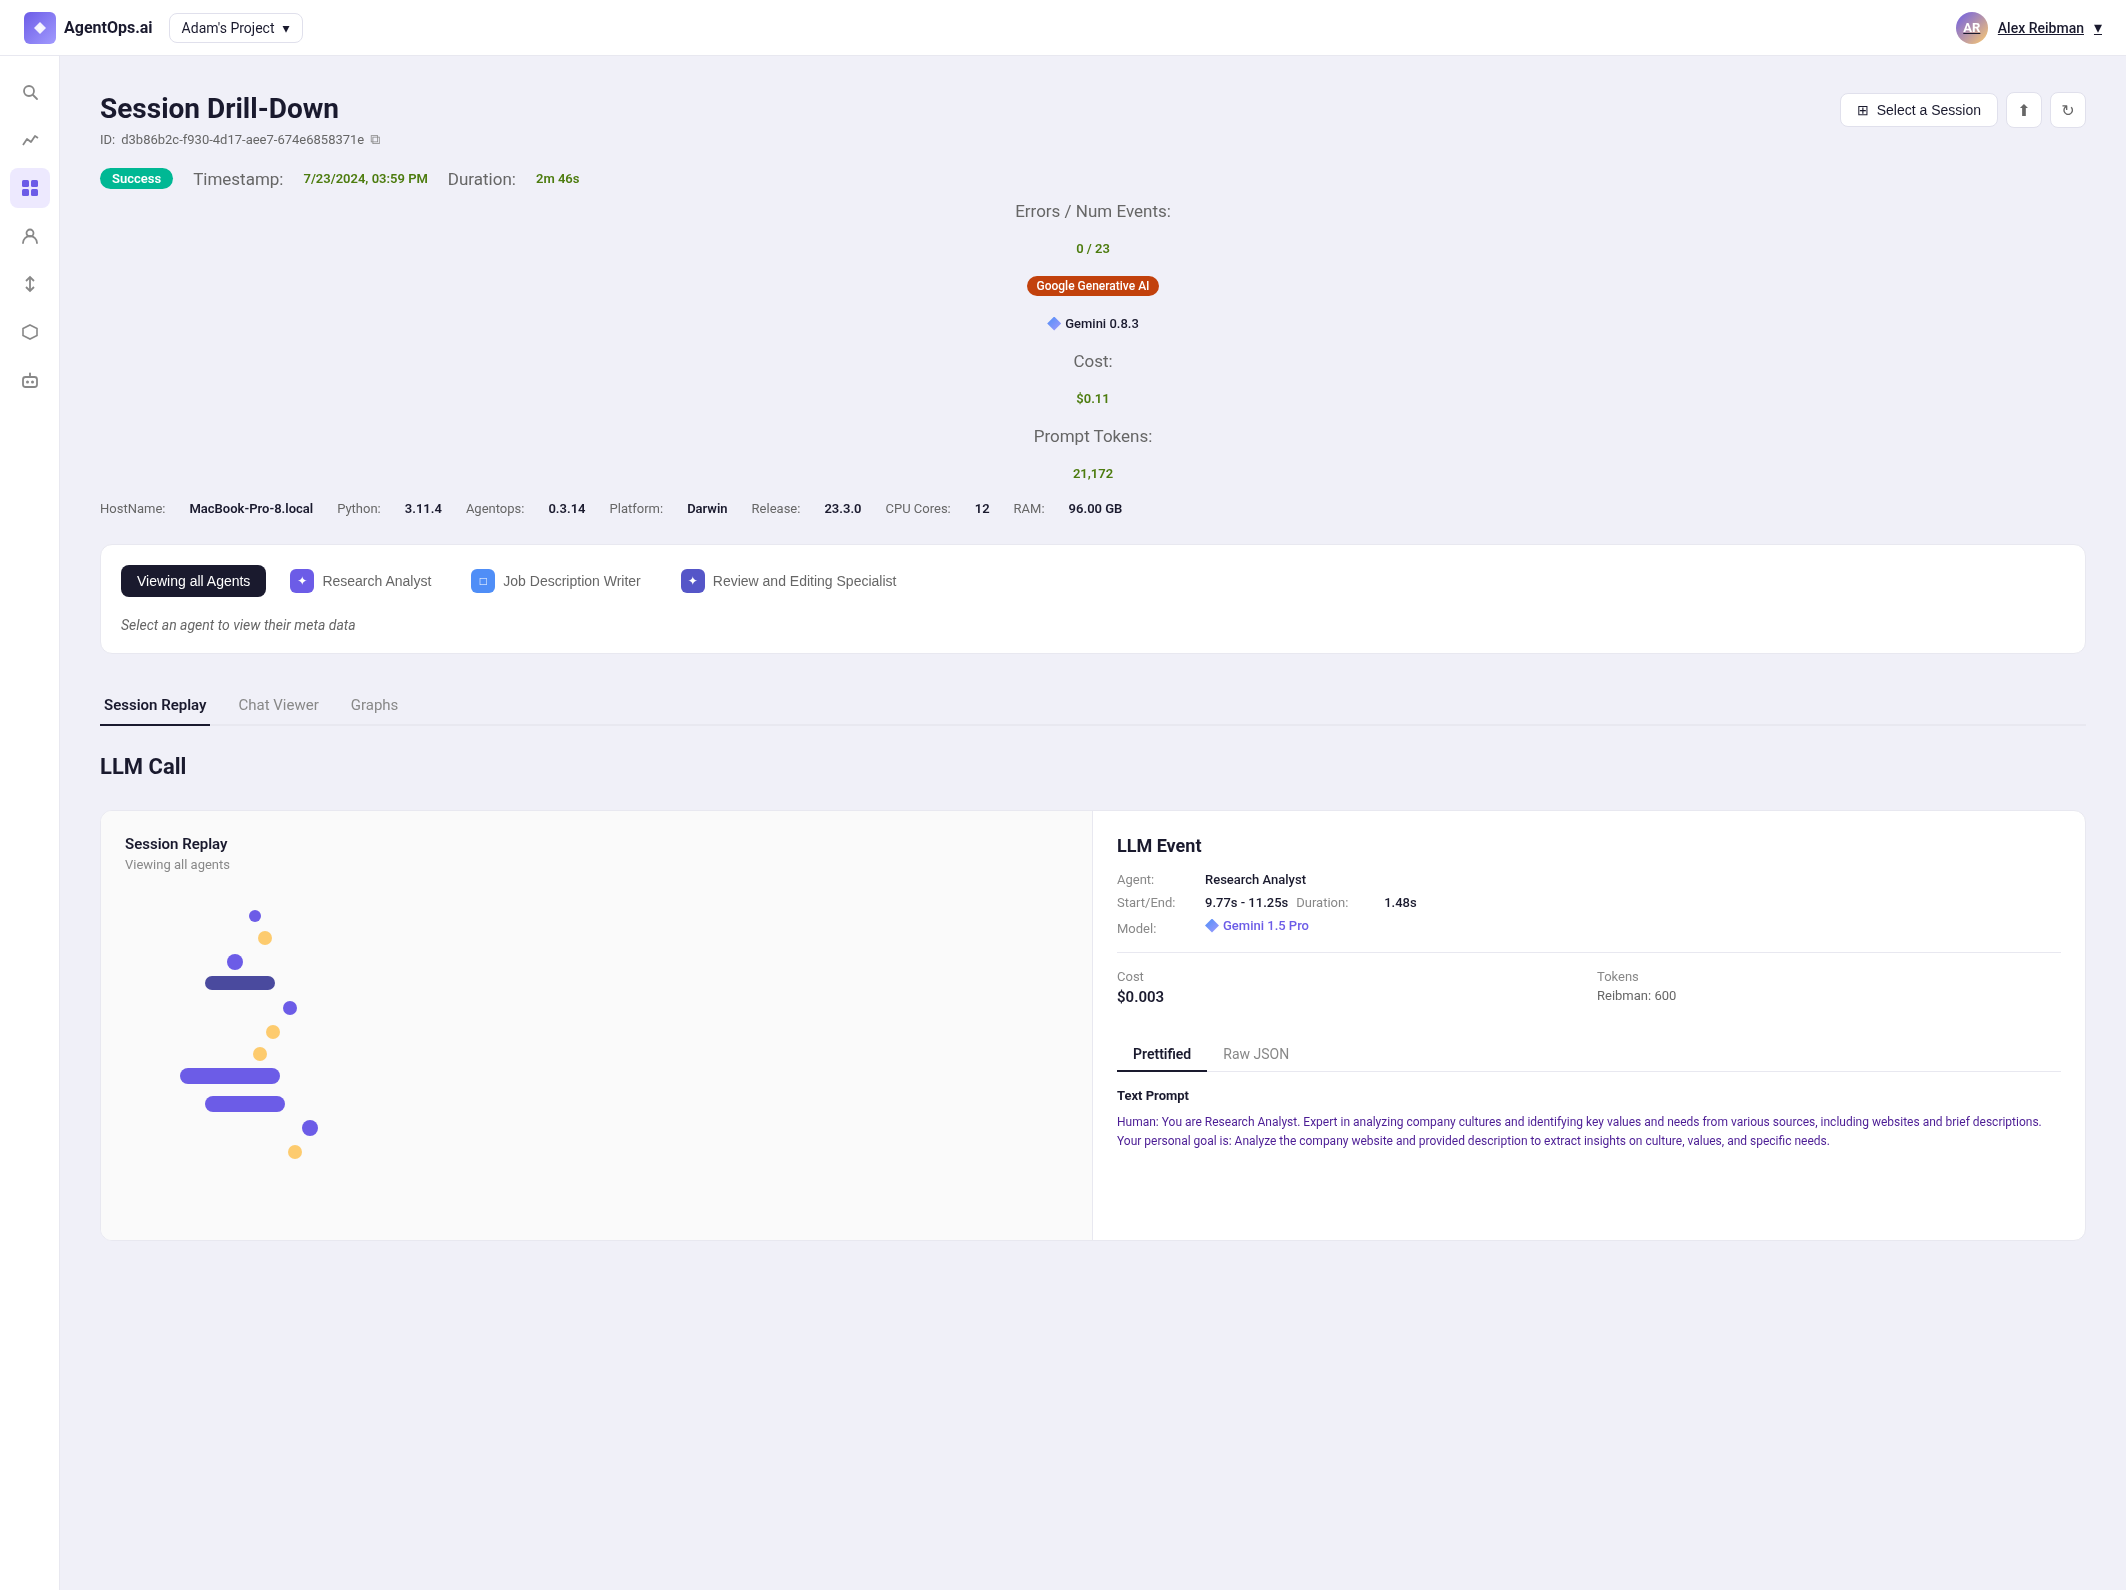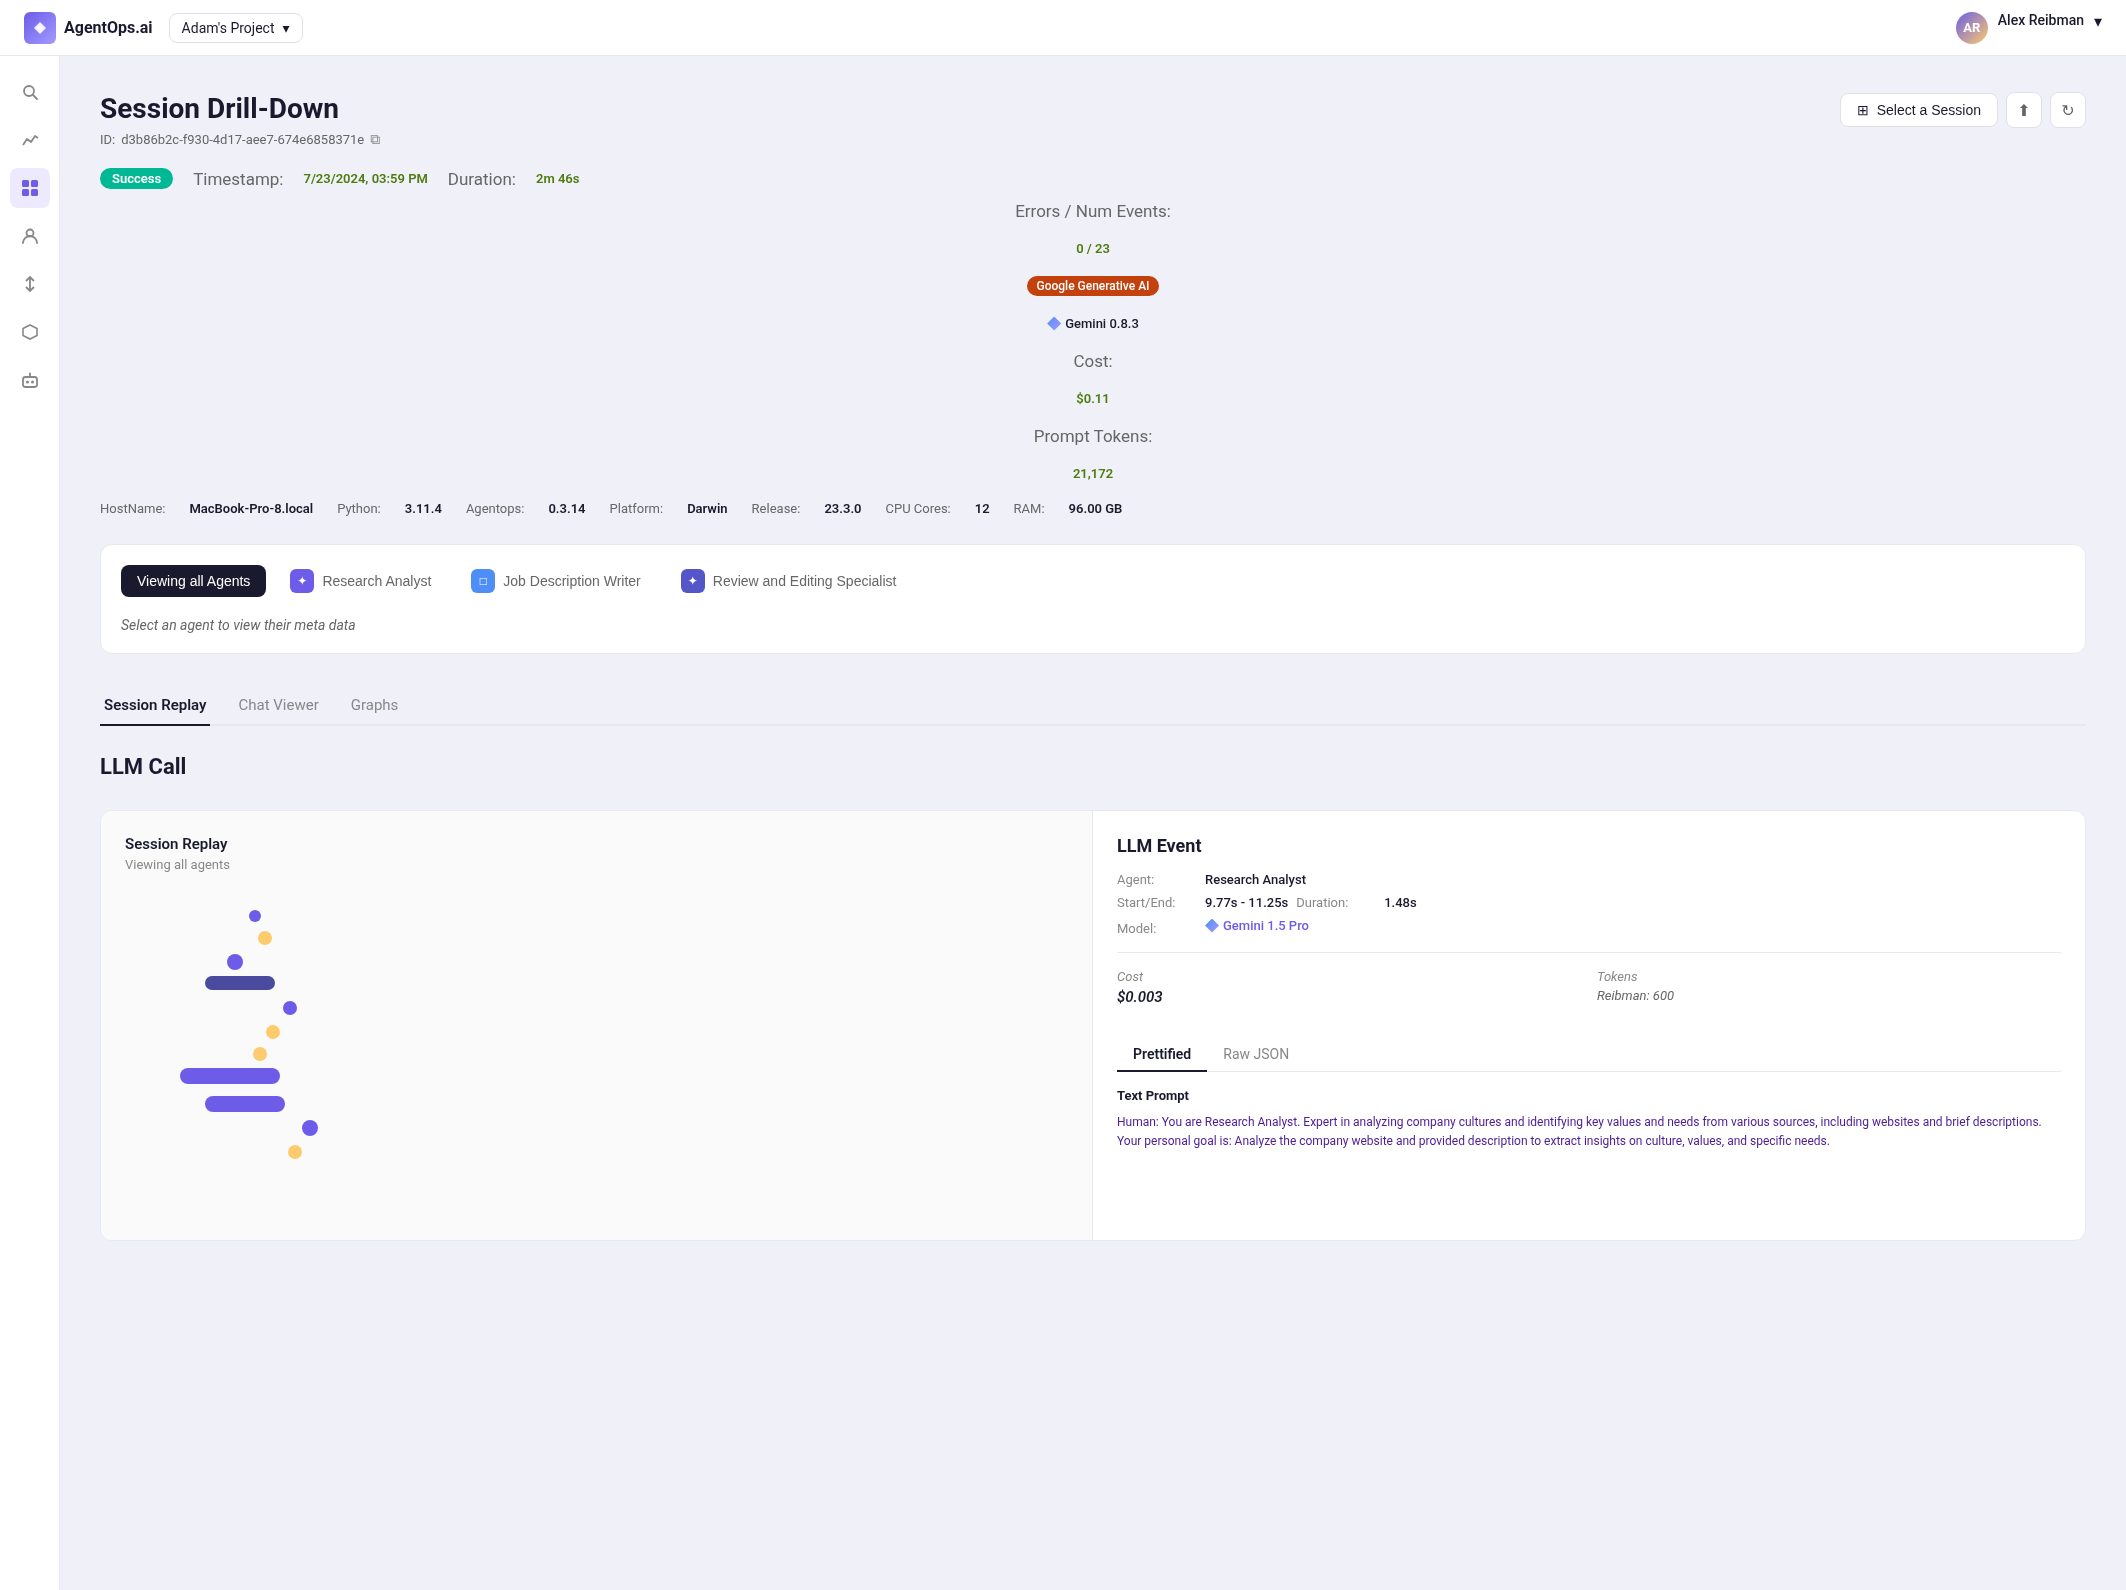--- a/index.html
+++ b/index.html
@@ -34,21 +34,21 @@
     }
     .project-selector {
       display: flex; align-items: center; gap: 8px;
       border: 1px solid #e0e0ec;
       border-radius: 8px;
       padding: 6px 12px;
       cursor: pointer;
       font-size: 14px;
       background: #fff;
     }
-    .topnav-right { display: flex; align-items: flex-start; gap: 10px; cursor: pointer; }
+    .topnav-right { display: flex; align-items: center; gap: 10px; cursor: pointer; text-decoration: underline; }
     .avatar {
       width: 32px; height: 32px; border-radius: 50%;
       background: linear-gradient(135deg, #6c5ce7, #fdcb6e);
       display: flex; align-items: center; justify-content: center;
       color: white; font-size: 13px; font-weight: bold;
       overflow: hidden;
     }
     .user-name { font-size: 14px; font-weight: 500; }
 
     
@@ -265,21 +265,20 @@
     .event-value { color: #1a1a2e; font-weight: 500; }
     .event-value.accent { color: #6c5ce7; }
 
     .event-costs {
       display: grid;
       grid-template-columns: 1fr 1fr;
       gap: 16px;
       margin: 16px 0;
       padding: 16px 0;
       border-top: 1px solid #e8e8f0;
-      font-style: italic;
     }
     .cost-label { font-size: 13px; color: #888; margin-bottom: 4px; }
     .cost-value { font-size: 15px; font-weight: 600; color: #1a1a2e; }
     .cost-sub { font-size: 13px; color: #666; }
 
     .event-tabs {
       display: flex; gap: 0;
       border-bottom: 1px solid #e8e8f0;
       margin-bottom: 16px;
     }

